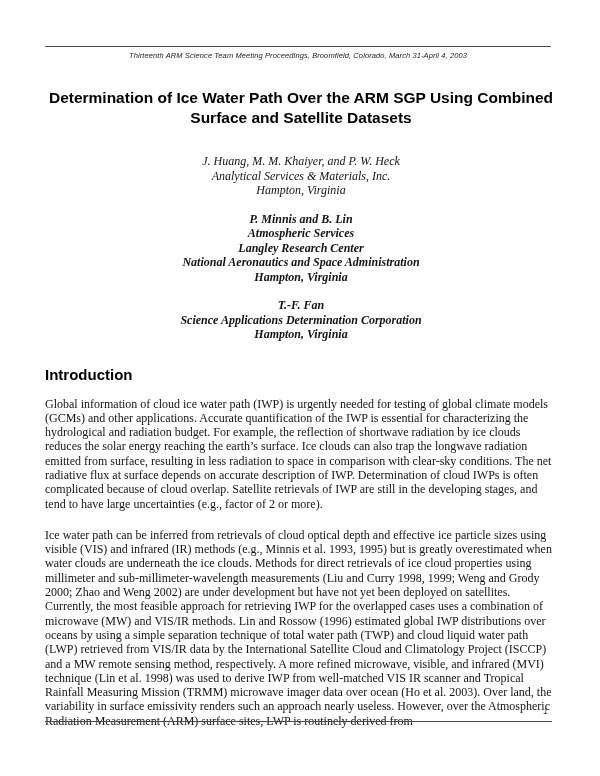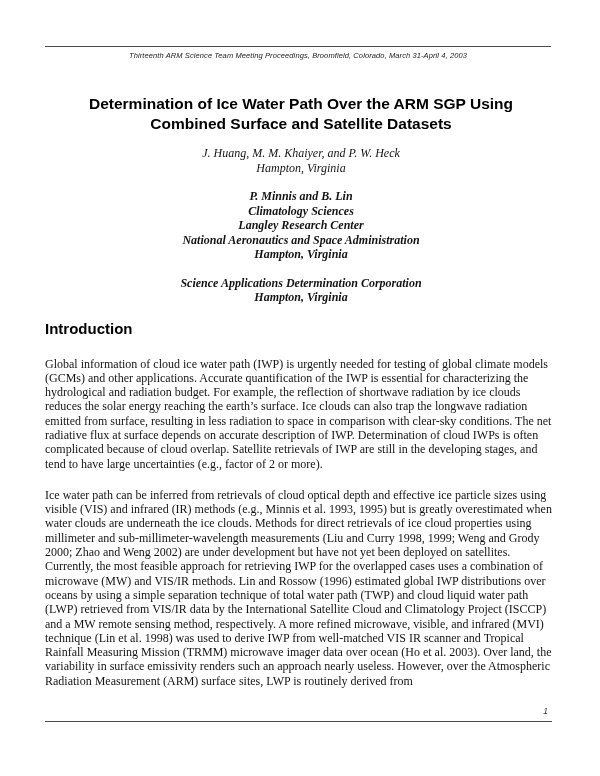--- a/index.html
+++ b/index.html
@@ -43,49 +43,49 @@
     top: 86px;
     width: 512px;
   }
   .paper-title {
     font-family: "Liberation Sans", sans-serif;
     font-weight: bold;
     font-size: 15.5px;
     line-height: 20px;
     text-align: center;
     color: #000000;
-    margin: 8px;
+    margin: 2px;
   }
   .authors {
-    margin-top: 12px;
+    margin-top: 26px;
     text-align: center;
     font-style: italic;
     font-size: 12px;
     line-height: 14.5px;
     color: #141414;
   }
   .author-group + .author-group {
     margin-top: 14px;
     font-weight: bold;
   }
   .section-heading {
-    margin: 15px 0 0 0;
+    margin: 24px 0 0 0;
     font-family: "Liberation Sans", sans-serif;
     font-weight: bold;
     font-size: 15px;
     color: #000000;
   }
   .para {
     margin: 0;
     font-size: 12px;
     line-height: 14.3px;
     text-align: left;
     color: #141414;
   }
-  .para-first { margin-top: 20px; }
+  .para-first { margin-top: 14px; }
   .para-next  { margin-top: 17px; }
   .page-number {
     position: absolute;
     right: 52px;
     top: 706px;
     font-family: "Liberation Sans", sans-serif;
     font-style: italic;
     font-size: 8.5px;
     color: #333333;
   }
@@ -106,30 +106,32 @@
   <div class="header-rule"></div>
   <div class="running-header">Thirteenth ARM Science Team Meeting Proceedings, Broomfield, Colorado, March 31-April 4, 2003</div>
 
   <div class="main">
 
     <h1 class="paper-title">Determination of Ice Water Path Over the ARM SGP Using Combined Surface and Satellite Datasets</h1>
 
     <div class="authors">
       <div class="author-group">
         <div>J. Huang, M. M. Khaiyer, and P. W. Heck</div>
+        <div>Analytical Services &amp; Materials, Inc.</div>
         <div>Hampton, Virginia</div>
       </div>
       <div class="author-group">
         <div>P. Minnis and B. Lin</div>
-        <div>Climatology Sciences</div>
+        <div>Atmospheric Services</div>
         <div>Langley Research Center</div>
         <div>National Aeronautics and Space Administration</div>
         <div>Hampton, Virginia</div>
       </div>
       <div class="author-group">
+        <div>T.-F. Fan</div>
         <div>Science Applications Determination Corporation</div>
         <div>Hampton, Virginia</div>
       </div>
     </div>
 
     <h2 class="section-heading">Introduction</h2>
 
     <p class="para para-first">Global information of cloud ice water path (IWP) is urgently needed for testing of global climate models (GCMs) and other applications.  Accurate quantification of the IWP is essential for characterizing the hydrological and radiation budget.  For example, the reflection of shortwave radiation by ice clouds reduces the solar energy reaching the earth’s surface.  Ice clouds can also trap the longwave radiation emitted from surface, resulting in less radiation to space in comparison with clear-sky conditions.  The net radiative flux at surface depends on accurate description of IWP.  Determination of cloud IWPs is often complicated because of cloud overlap.  Satellite retrievals of IWP are still in the developing stages, and tend to have large uncertainties (e.g., factor of 2 or more).</p>
 
     <p class="para para-next">Ice water path can be inferred from retrievals of cloud optical depth and effective ice particle sizes using visible (VIS) and infrared (IR) methods (e.g., Minnis et al. 1993, 1995) but is greatly overestimated when water clouds are underneath the ice clouds. Methods for direct retrievals of ice cloud properties using millimeter and sub-millimeter-wavelength measurements (Liu and Curry 1998, 1999; Weng and Grody 2000; Zhao and Weng 2002) are under development but have not yet been deployed on satellites. Currently, the most feasible approach for retrieving IWP for the overlapped cases uses a combination of microwave (MW) and VIS/IR methods.  Lin and Rossow (1996) estimated global IWP distributions over oceans by using a simple separation technique of total water path (TWP) and cloud liquid water path (LWP) retrieved from VIS/IR data by the International Satellite Cloud and Climatology Project (ISCCP) and a MW remote sensing method, respectively.  A more refined microwave, visible, and infrared (MVI) technique (Lin et al. 1998) was used to derive IWP from well-matched VIS IR scanner and Tropical Rainfall Measuring Mission (TRMM) microwave imager data over ocean (Ho et al. 2003). Over land, the variability in surface emissivity renders such an approach nearly useless.  However, over the Atmospheric Radiation Measurement (ARM) surface sites, LWP is routinely derived from</p>

